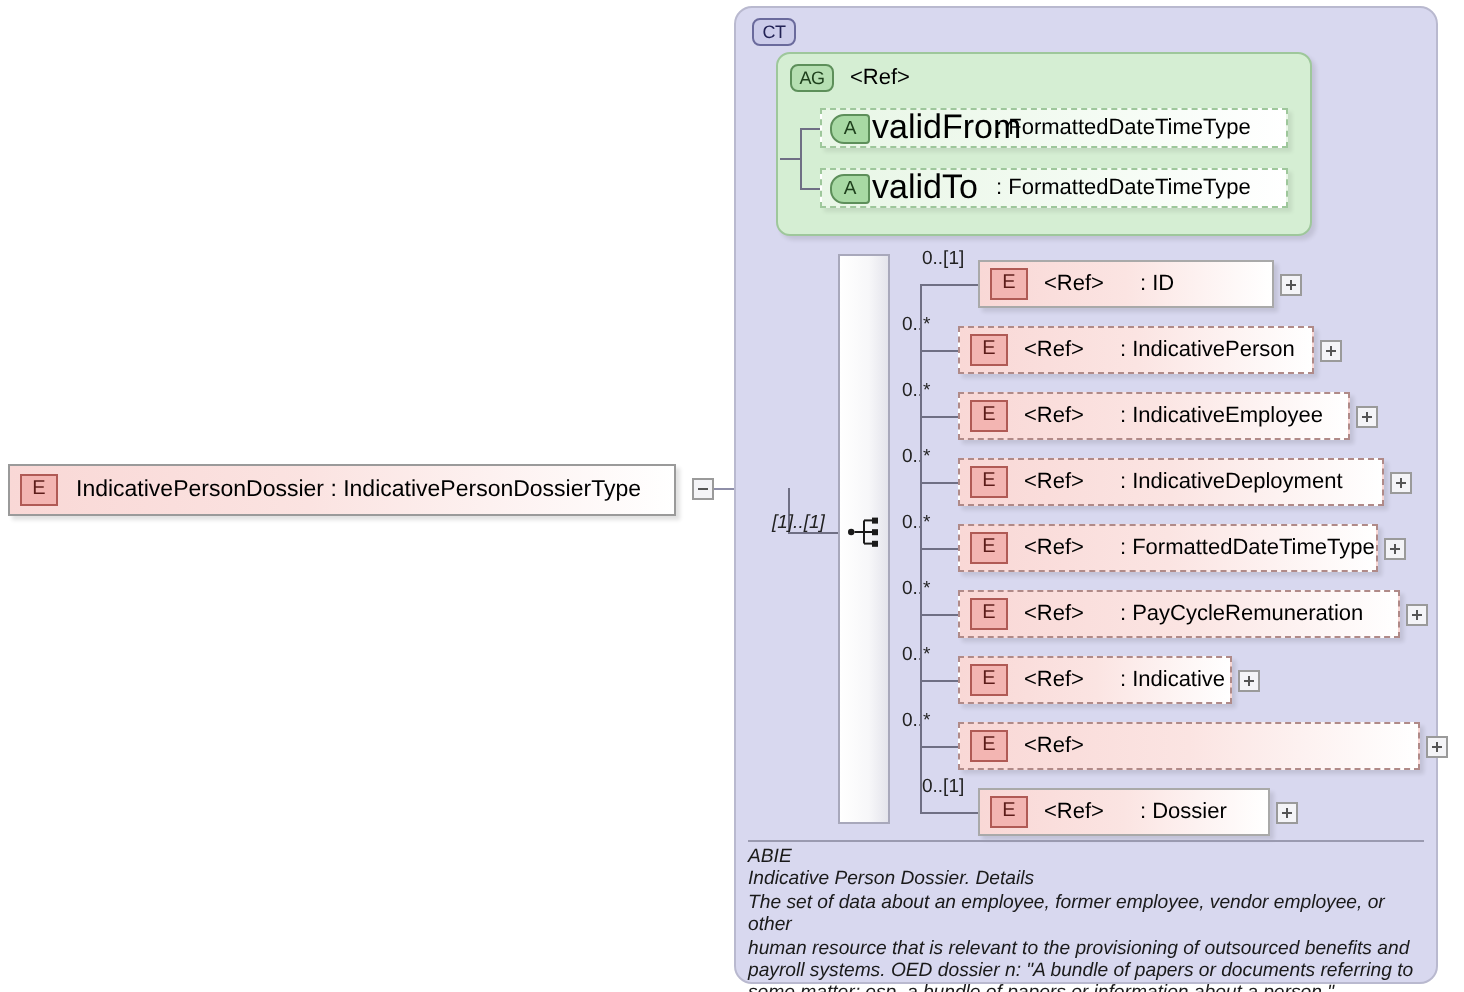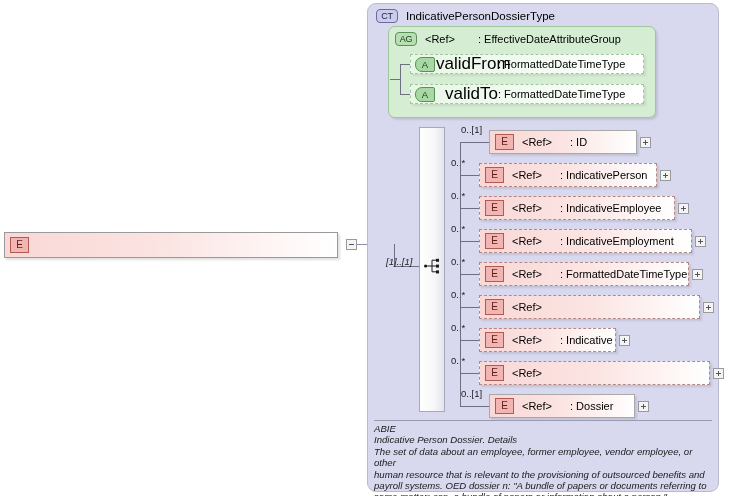--- a/index.html
+++ b/index.html
@@ -195,21 +195,21 @@
     white-space: nowrap;
   }
   .attr-row .atype {
     font-size: 11px;
     color: #000;
     white-space: nowrap;
   }
   #attr-validFrom { left: 410px; top: 54px; width: 234px; }
   #attr-validTo   { left: 410px; top: 84px; width: 234px; }
   #attr-validFrom .aname { width: 62px; }
-  #attr-validTo   .aname { width: 62px; text-align: right; }
+  #attr-validTo   .aname { width: 62px; }
 
   
   .line { position: absolute; background: #6f6f84; }
   #ag-brk-v   { left: 400px; top: 64px;  width: 1px; height: 30px; }
   #ag-brk-h1  { left: 400px; top: 64px;  width: 10px; height: 1px; }
   #ag-brk-h2  { left: 400px; top: 94px;  width: 10px; height: 1px; }
   #ag-brk-in  { left: 390px; top: 79px;  width: 10px; height: 1px; }
 
   
   #seq-box {
@@ -318,36 +318,35 @@
     color: #1a1a1a;
     line-height: 11.4px;
     white-space: pre-line;
   }
 </style>
 </head>
 <body>
 
 <div id="root-element">
   <span class="badge-e">E</span>
+  <span class="rlabel">IndicativePersonDossier : IndicativePersonDossierType</span>
 </div>
 <div id="root-minus"></div>
 <div id="root-connector"></div>
 
 <div id="ct-container">
   <div id="ct-header">
     <span class="badge-ct">CT</span>
-    <span id="ct-title">IndicativePersonDossierType</span>
   </div>
 </div>
 
 <div id="ag-panel">
   <div id="ag-head">
     <span class="badge-ag">AG</span>
     <span class="agref">&lt;Ref&gt;</span>
-    <span class="agname">: EffectiveDateAttributeGroup</span>
   </div>
 </div>
 <div class="line" id="ag-brk-in"></div>
 <div class="line" id="ag-brk-v"></div>
 <div class="line" id="ag-brk-h1"></div>
 <div class="line" id="ag-brk-h2"></div>
 
 <div class="attr-row" id="attr-validFrom">
   <span class="badge-a">A</span>
   <span class="aname">validFrom</span>
@@ -398,36 +397,37 @@
       <span class="badge-e">E</span>
       <span class="eref">&lt;Ref&gt;</span>
       <span class="etype">: IndicativeEmployee</span>
     </div>
     <div class="plus" style="left: 678px; top: 203px;"></div>
     <div class="branch-h" style="left: 460px; top: 241px; width: 19px;"></div>
     <div class="card" style="left: 451px; top: 223px;">0..*</div>
     <div class="el-row repeat" style="left: 479px; top: 229px; width: 213px;">
       <span class="badge-e">E</span>
       <span class="eref">&lt;Ref&gt;</span>
-      <span class="etype">: IndicativeEmployment</span>
+      <span class="etype">: IndicativeDeployment</span>
     </div>
     <div class="plus" style="left: 695px; top: 236px;"></div>
     <div class="branch-h" style="left: 460px; top: 274px; width: 19px;"></div>
     <div class="card" style="left: 451px; top: 256px;">0..*</div>
     <div class="el-row repeat" style="left: 479px; top: 262px; width: 210px;">
       <span class="badge-e">E</span>
       <span class="eref">&lt;Ref&gt;</span>
       <span class="etype">: FormattedDateTimeType</span>
     </div>
     <div class="plus" style="left: 692px; top: 269px;"></div>
     <div class="branch-h" style="left: 460px; top: 307px; width: 19px;"></div>
     <div class="card" style="left: 451px; top: 289px;">0..*</div>
     <div class="el-row repeat" style="left: 479px; top: 295px; width: 221px;">
       <span class="badge-e">E</span>
       <span class="eref">&lt;Ref&gt;</span>
+      <span class="etype">: PayCycleRemuneration</span>
     </div>
     <div class="plus" style="left: 703px; top: 302px;"></div>
     <div class="branch-h" style="left: 460px; top: 340px; width: 19px;"></div>
     <div class="card" style="left: 451px; top: 322px;">0..*</div>
     <div class="el-row repeat" style="left: 479px; top: 328px; width: 137px;">
       <span class="badge-e">E</span>
       <span class="eref">&lt;Ref&gt;</span>
       <span class="etype">: Indicative</span>
     </div>
     <div class="plus" style="left: 619px; top: 335px;"></div>

